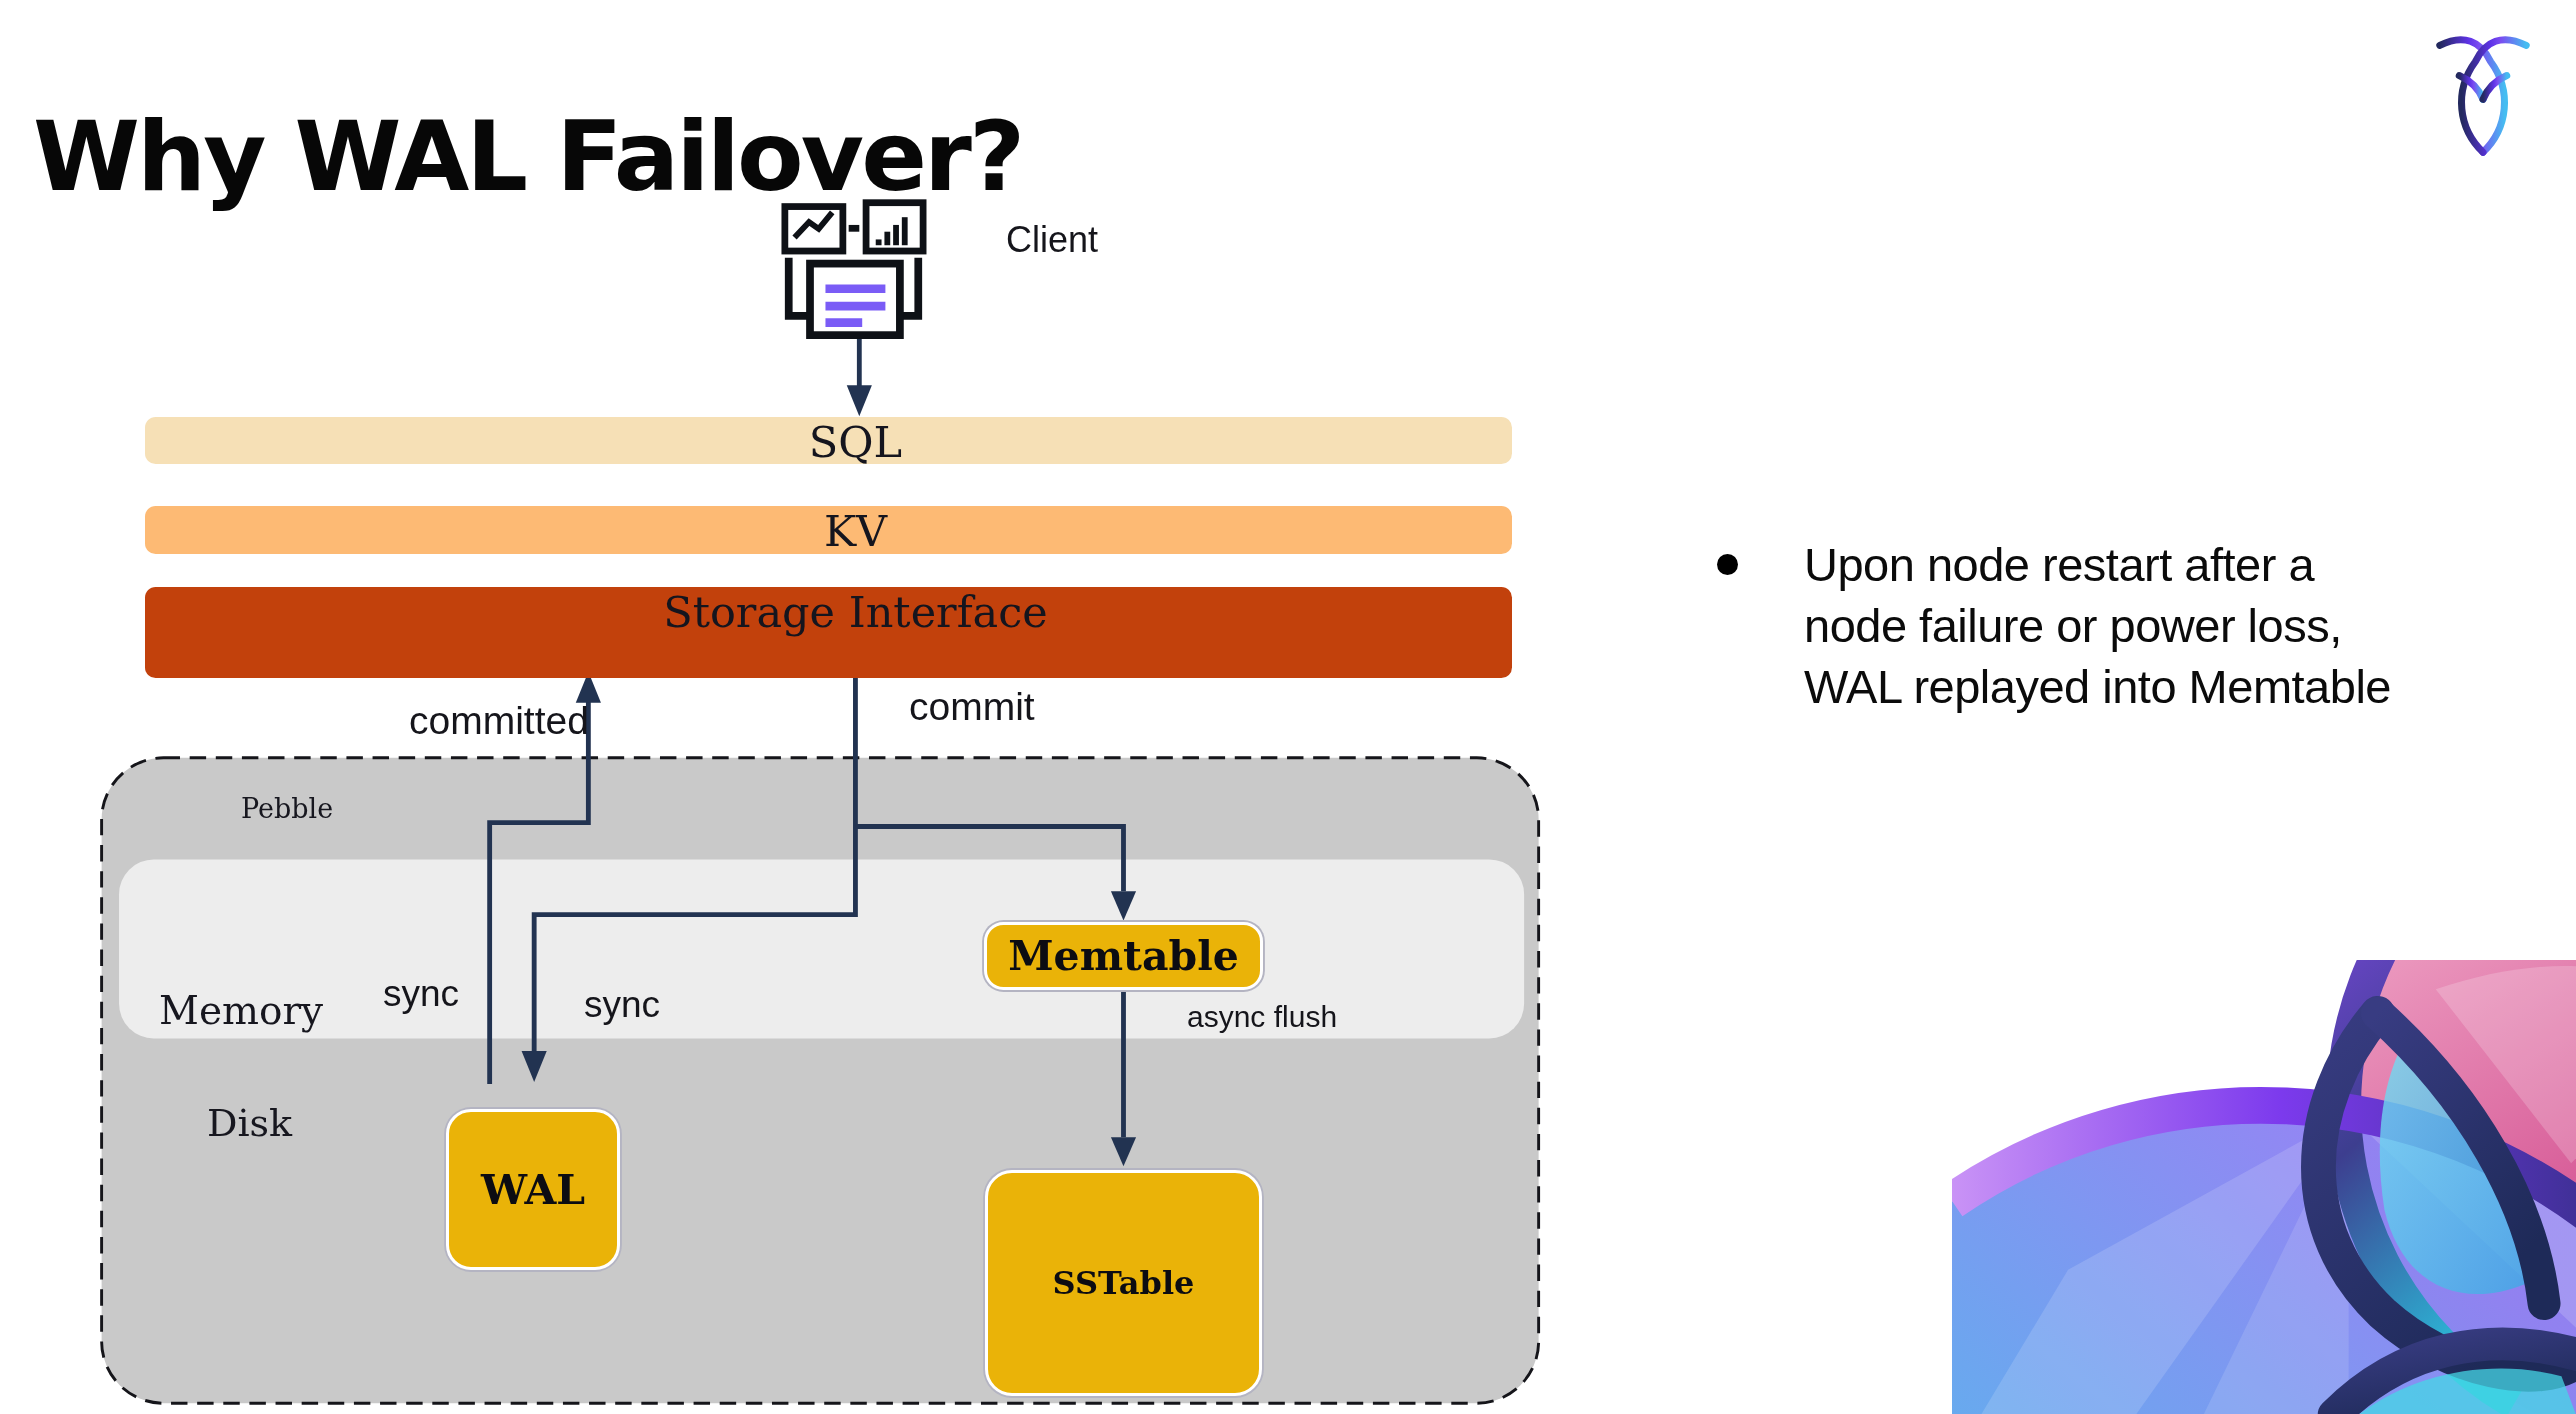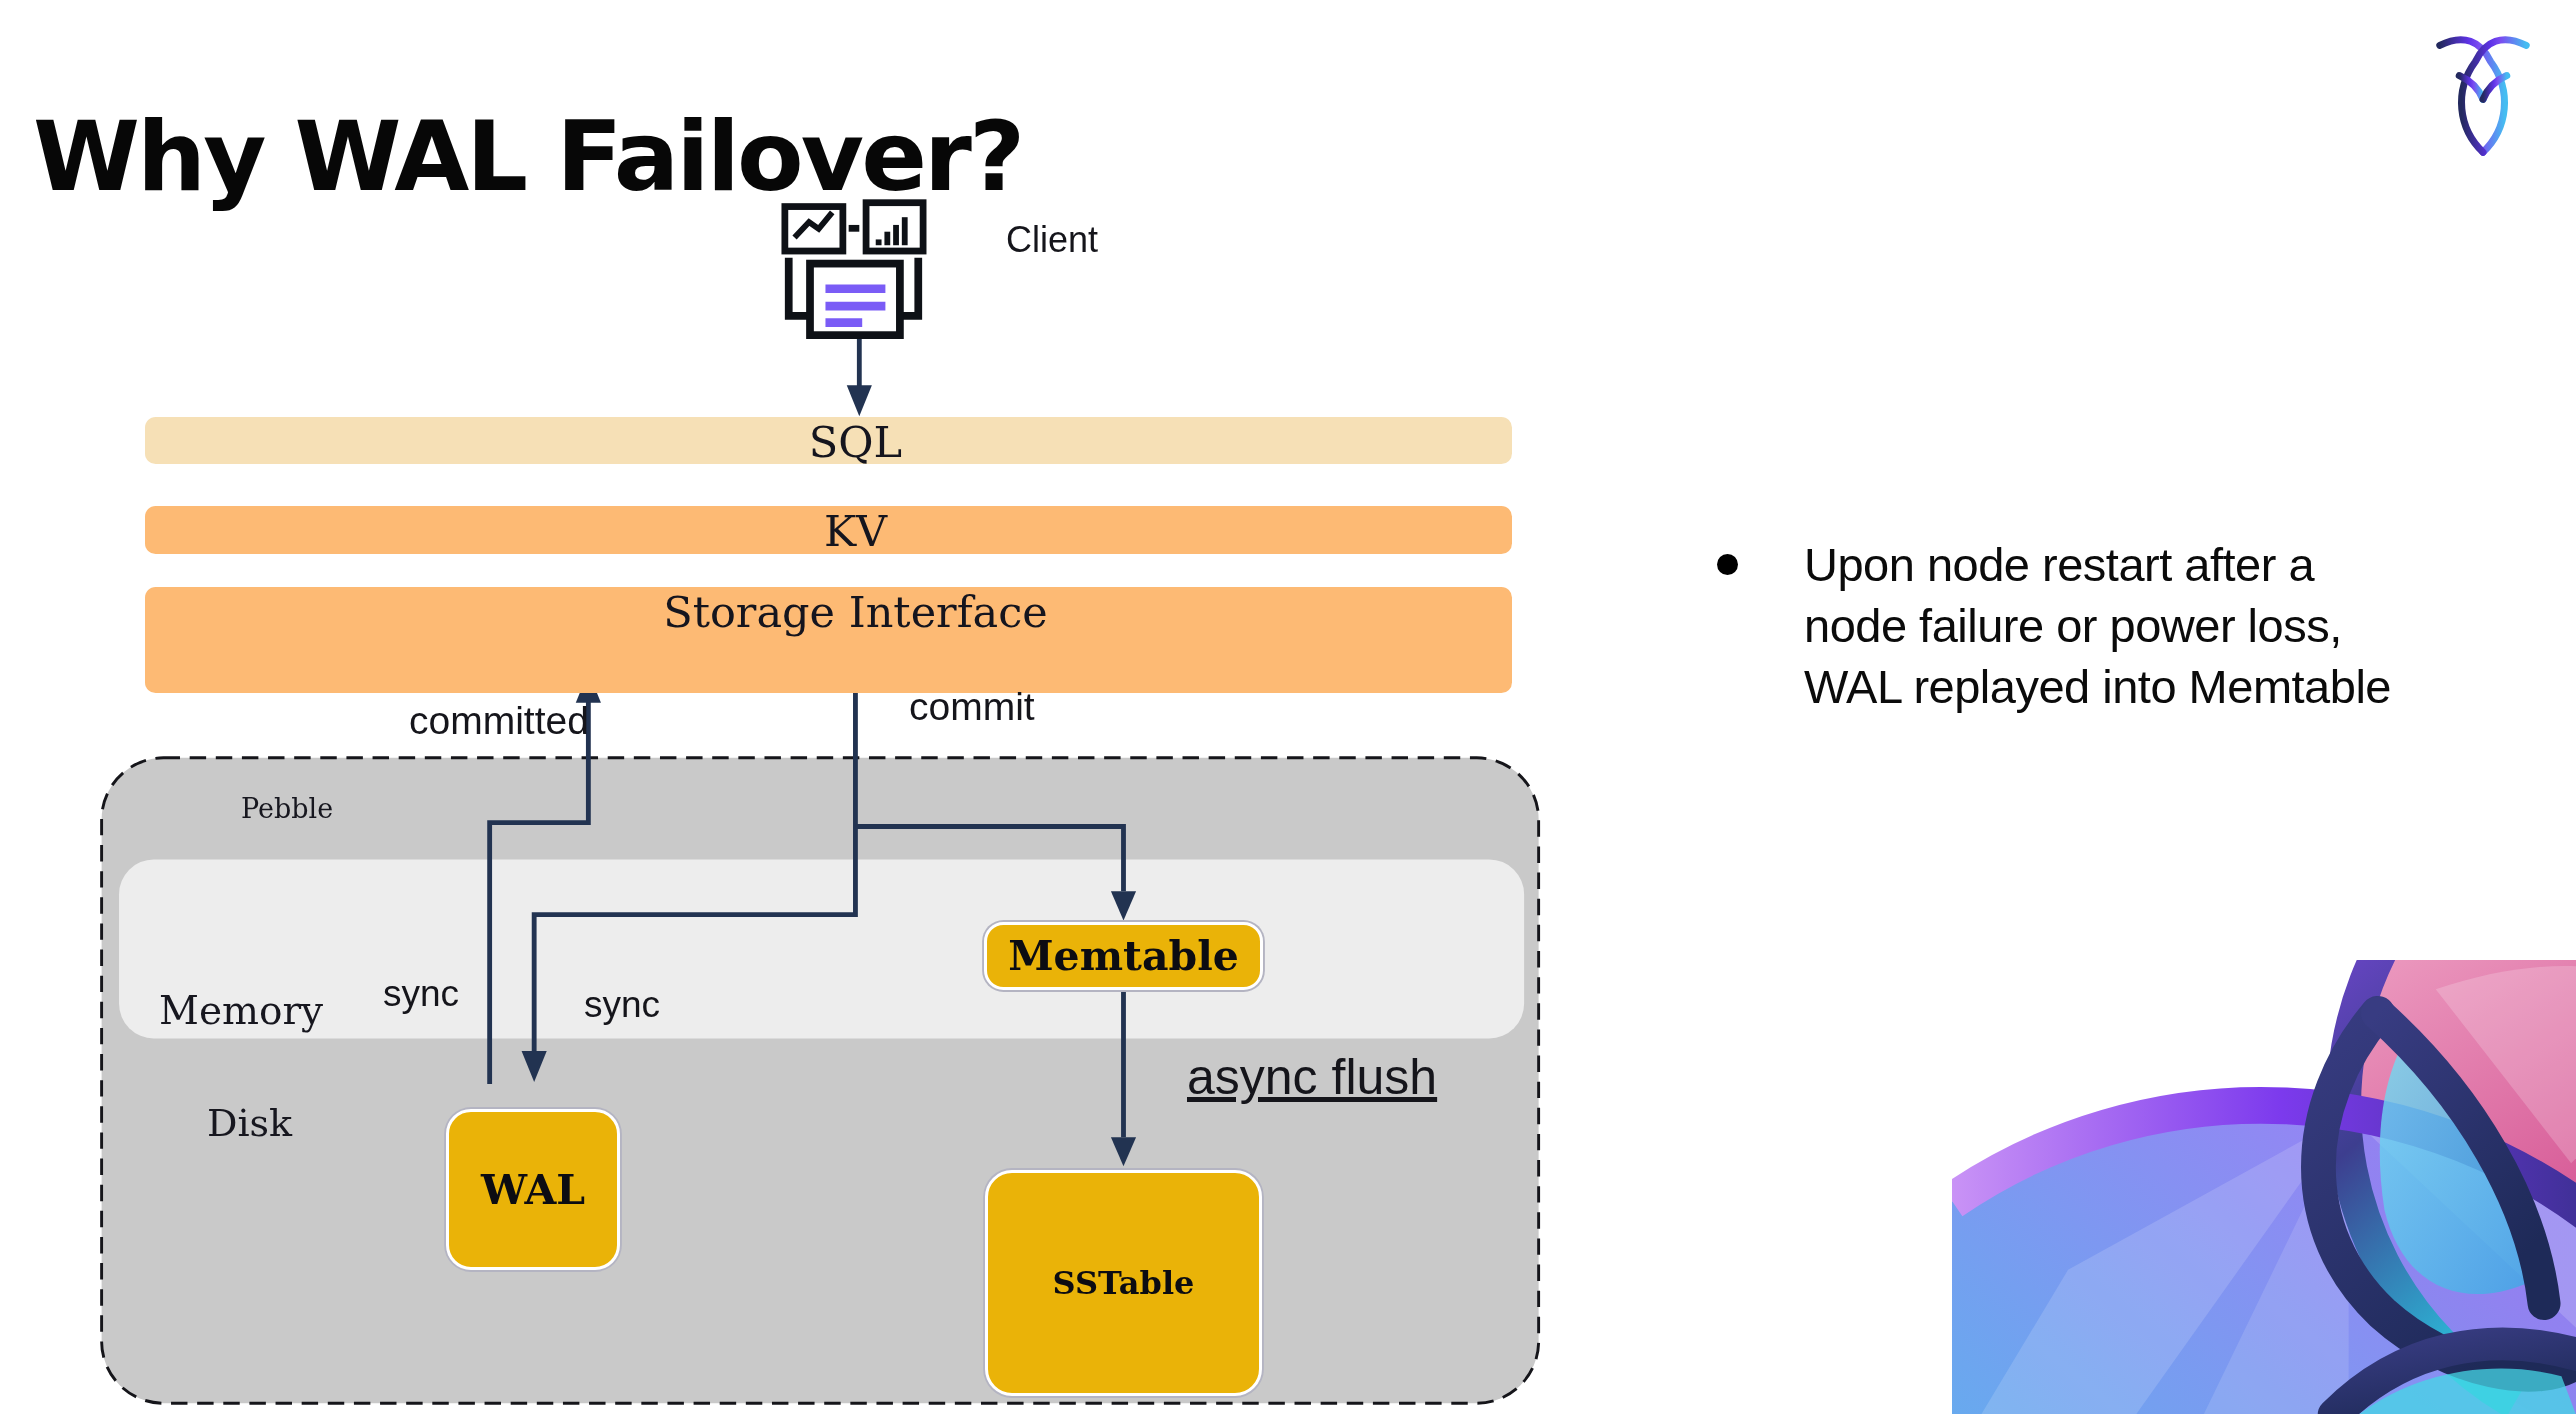--- a/index.html
+++ b/index.html
@@ -22,21 +22,21 @@
   
   .bar{
     left:145px;width:1367px;border-radius:10.6px;
     display:flex;align-items:flex-start;justify-content:center;
     font-family:"DejaVu Serif","Liberation Serif",serif;
     font-size:43px;color:#15151e;text-indent:54px;
     z-index:4;
   }
   .bar-sql{top:417px;height:47px;background:#F6E0B6;}
   .bar-kv{top:506px;height:48px;background:#fdba74;}
-  .bar-storage{top:587px;height:106px;background:#fdba74;}
+  .bar-storage{top:587px;height:91px;background:#c2410c;}
 
   
   .serif-label{
     font-family:"DejaVu Serif","Liberation Serif",serif;
     color:#17171f;z-index:5;
   }
   .pebble-label{left:225px;top:793px;font-size:27px;margin-left:16px;}
   .memory-label{left:159px;top:988px;font-size:39px;}
   .disk-label{left:207px;top:1101px;font-size:38px;}
 
@@ -54,21 +54,21 @@
   .node-memtable{left:984px;top:922px;width:279px;height:68px;border-radius:19.4px;font-size:41px;}
   .node-sstable{left:985px;top:1170px;width:277px;height:226px;border-radius:27px;font-size:32px;}
 
   
   .edge-label{font-size:39px;color:#15151b;z-index:6;}
   .lbl-client{left:1006px;top:219px;font-size:36px;}
   .lbl-committed{left:409px;top:699px;}
   .lbl-commit{left:909px;top:685px;}
   .lbl-sync-wal{left:584px;top:984px;font-size:37px;}
   .lbl-sync-mem{left:383px;top:973px;font-size:37px;}
-  .lbl-async{left:1187px;top:1048px;font-size:50px;text-decoration:underline;}
+  .lbl-async{left:1187px;top:1000px;font-size:30px;}
 
   
   .bg-svg,.edge-svg{left:0;top:0;z-index:1;pointer-events:none;}
   .edge-svg{z-index:3;}
   .client-icon{left:780px;top:194px;z-index:5;}
   .logo{left:2429px;top:31px;z-index:6;}
   .decor{left:1952px;top:960px;z-index:2;}
 
   
   .bullets{left:1684px;top:534px;width:881px;z-index:6;}

